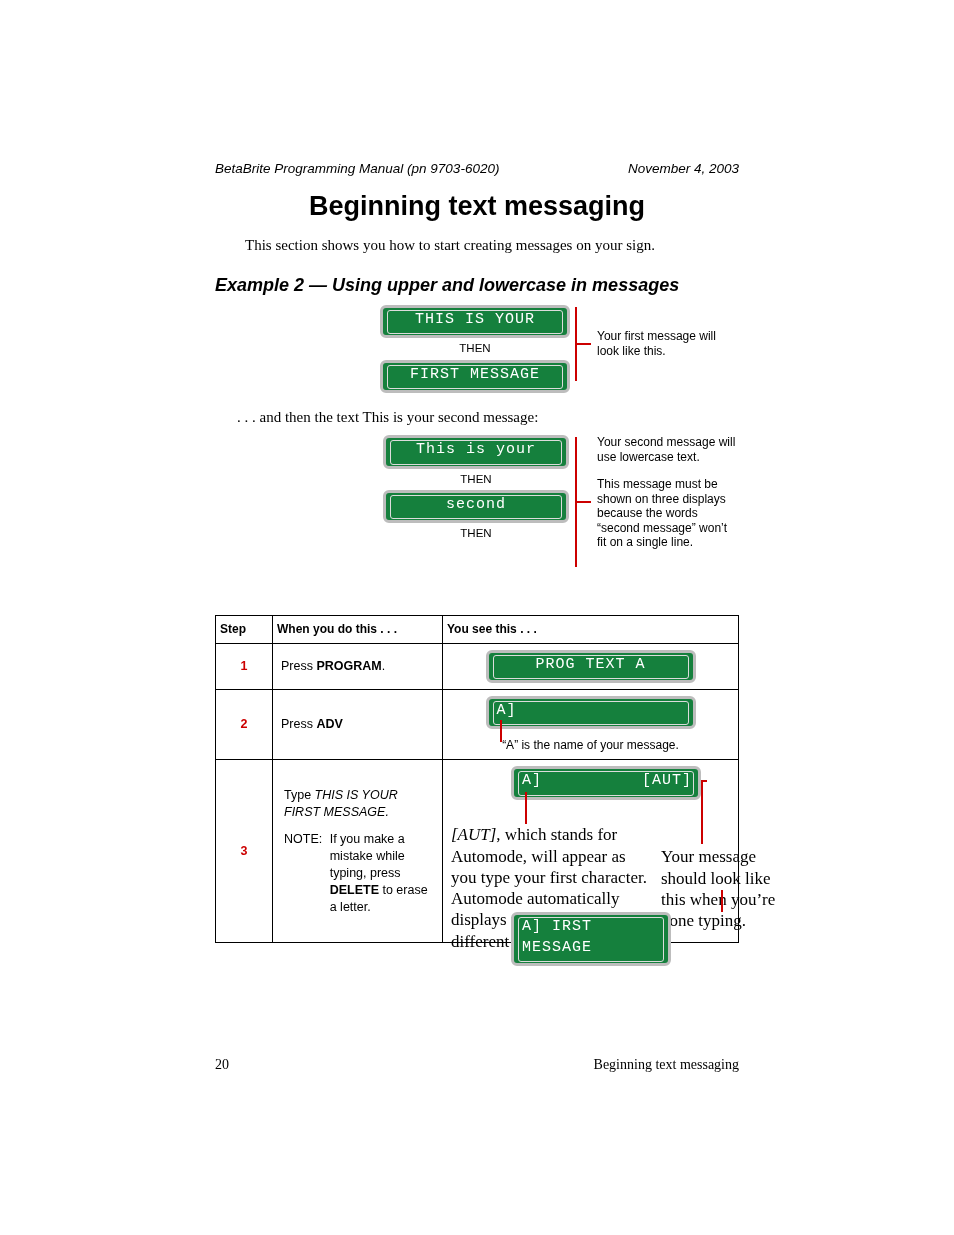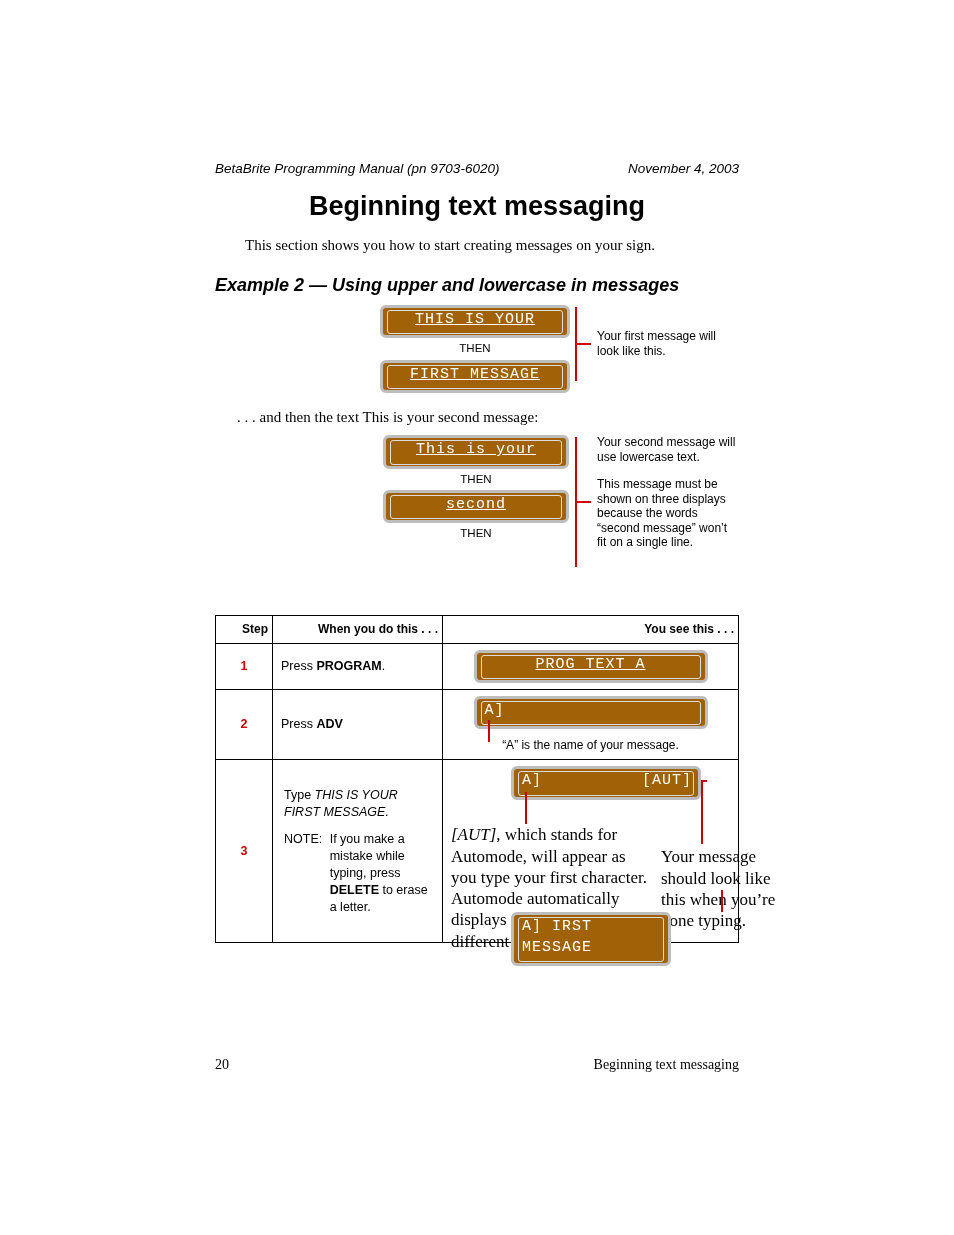--- a/index.html
+++ b/index.html
@@ -57,30 +57,29 @@
   .demo-col {
     position: relative;
     width: 190px;
     margin-left: 165px; 
   }
   .demo-col.narrow { width: 186px; margin-left: 168px; }
   .sign {
     box-sizing: border-box;
     border: 3px solid #bdbdbd;
     border-radius: 6px;
-    background: #a16207;
+    background: #15803d;
     padding: 2px 6px 5px 6px;
     color: #fff;
     font-family: "Courier New", Courier, monospace;
     letter-spacing: 1px;
     font-size: 15px;
     text-align: center;
     position: relative;
     overflow: hidden;
-    text-decoration: underline;
   }
   .sign::after {
     content: "";
     position: absolute;
     left: 4px; right: 4px; top: 2px; bottom: 1px;
     border: 1px solid #dcdcdc;
     border-radius: 3px;
     pointer-events: none;
   }
   .sign.left { text-align: left; padding-left: 8px; }
@@ -116,33 +115,33 @@
     font-family: Arial, Helvetica, sans-serif;
     font-size: 12.5px;
   }
   table.steps th, table.steps td {
     border: 1px solid #000;
     vertical-align: middle;
     padding: 6px 8px;
   }
   table.steps th {
     font-weight: 700;
-    text-align: right;
+    text-align: left;
     padding: 5px 4px;
     font-size: 12px;
   }
   td.stepno {
     color: #c00;
     font-weight: 700;
     text-align: center;
     width: 40px;
   }
   td.action { width: 150px; vertical-align: middle; }
   td.result { padding: 10px 6px 14px 6px; vertical-align: top; }
-  .mini-sign-wrap { width: 234px; margin: 0 auto; }
+  .mini-sign-wrap { width: 210px; margin: 0 auto; }
   .tcaption {
     font-family: Arial, Helvetica, sans-serif;
     font-size: 12px;
     text-align: center;
     margin-top: 8px;
   }
 
   
   .r3 { position: relative; min-height: 170px; }
   .r3 .txtblock {

